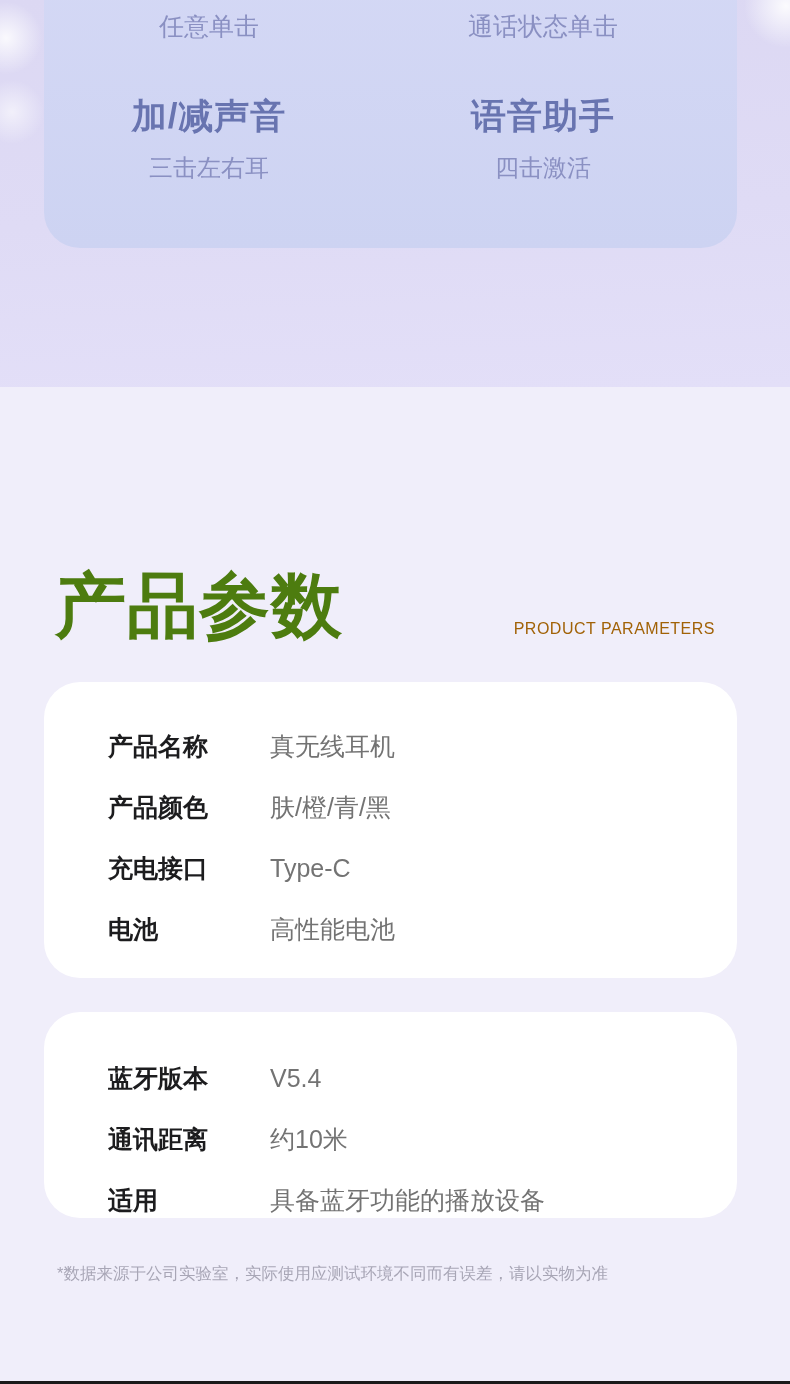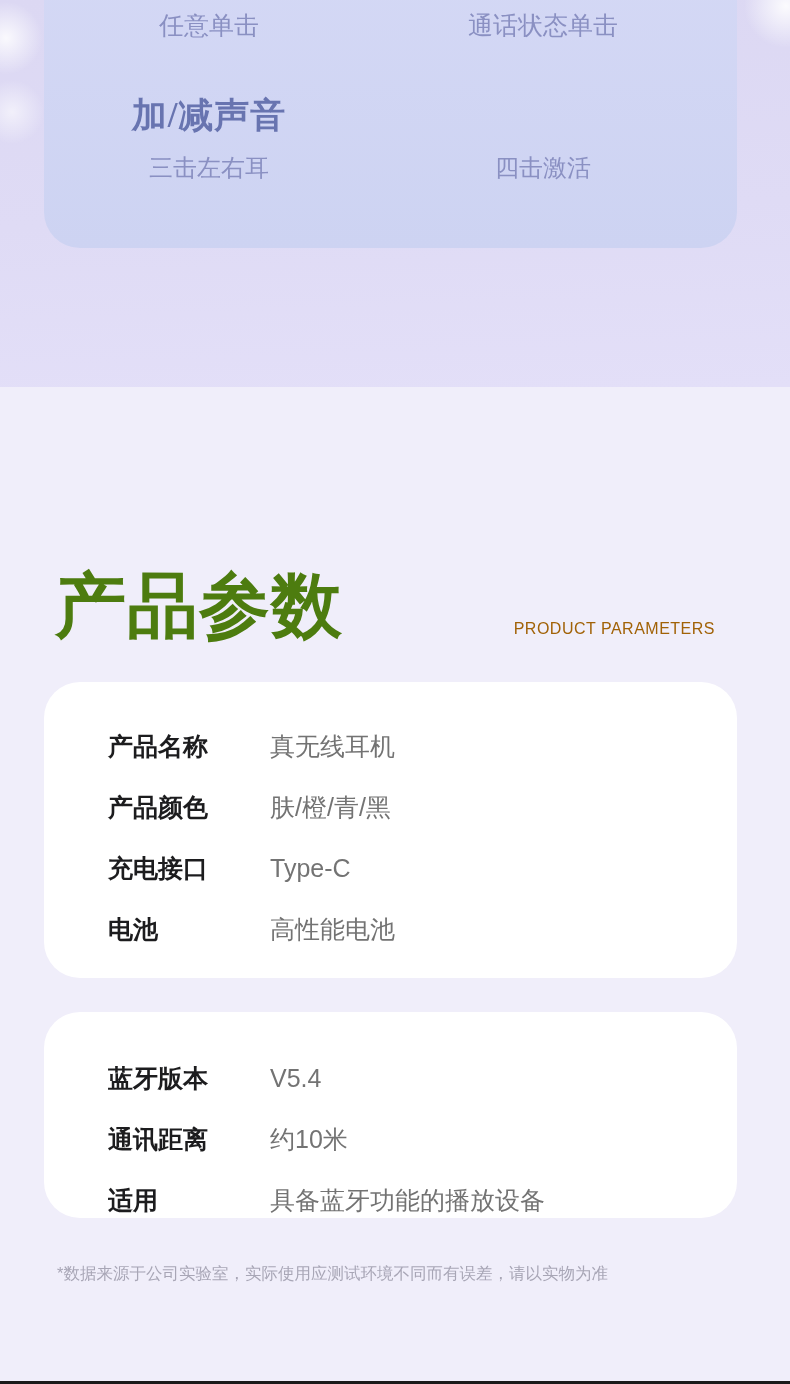--- a/index.html
+++ b/index.html
@@ -15,21 +15,20 @@
   .hero {
     position: relative;
     width: 790px;
     height: 387px;
     background:
       radial-gradient(circle 52px at 6px 38px,  rgba(255,255,255,0.85), rgba(255,255,255,0) 70%),
       radial-gradient(circle 46px at 12px 112px, rgba(255,255,255,0.60), rgba(255,255,255,0) 70%),
       radial-gradient(circle 60px at 786px 6px,  rgba(255,255,255,0.90), rgba(255,255,255,0) 70%),
       linear-gradient(178deg, #dcd8f3 0%, #dfdbf5 55%, #e3dff8 100%);
     overflow: visible;
-    font-family: Liberation Serif, serif;
   }
   .hero-card {
     position: absolute;
     left: 44px;
     top: -38px;
     width: 693px;
     height: 286px;
     border-radius: 36px;
     background: linear-gradient(180deg, #d4d8f5 0%, #cdd3f2 100%);
   }
@@ -132,20 +131,21 @@
 </style>
 </head>
 <body>
 
 <div class="hero">
   <div class="hero-card">
     <div class="txt tap-label col-left">任意单击</div>
     <div class="txt tap-label col-right">通话状态单击</div>
 
     <div class="txt function-title col-left">加/减声音</div>
+    <div class="txt function-title col-right">语音助手</div>
 
     <div class="txt gesture-label col-left">三击左右耳</div>
     <div class="txt gesture-label col-right">四击激活</div>
   </div>
 </div>
 
 <div class="params">
   <div class="title-row">
     <h1 class="page-title">产品参数</h1>
     <div class="page-subtitle">PRODUCT PARAMETERS</div>

